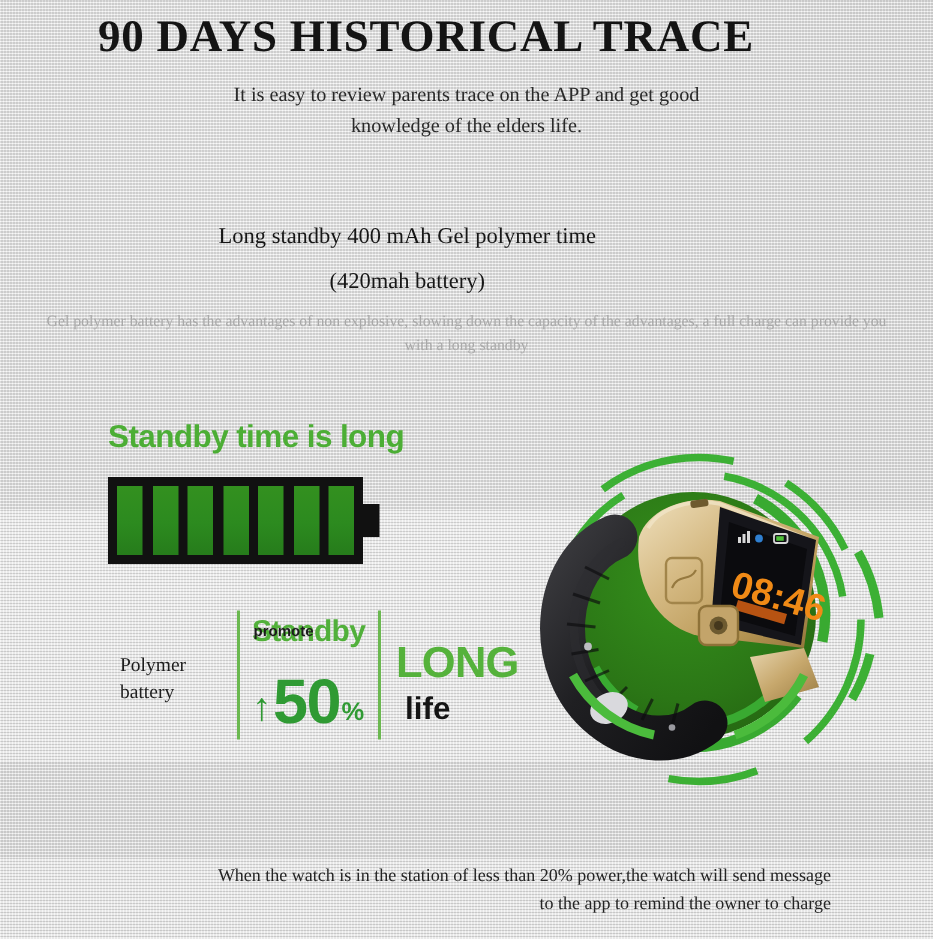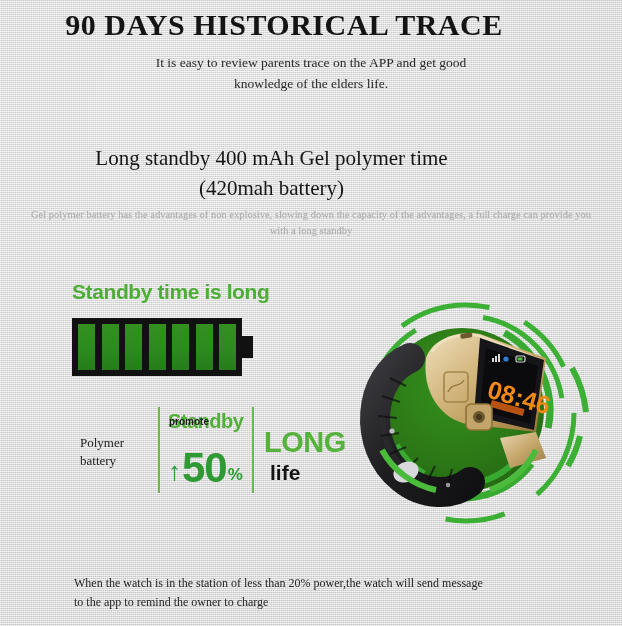--- a/index.html
+++ b/index.html
@@ -53,21 +53,21 @@
   }
 
   
   .claim-title {
     position: absolute;
     top: 143px;
     left: 0;
     width: 543px;
     text-align: center;
     font-family: "Liberation Serif", serif;
-    font-size: 21px;
+    font-size: 15px;
     line-height: 30px;
     color: #161616;
   }
   .claim-desc {
     position: absolute;
     top: 207px;
     left: 30px;
     width: 562px;
     text-align: center;
     font-family: "Liberation Serif", serif;
@@ -243,21 +243,21 @@
     font-family: "Liberation Serif", serif;
     font-size: 20px;
     color: #141414;
     white-space: nowrap;
   }
   .alarm-desc {
     position: absolute;
     top: 574px;
     left: 74px;
     width: 480px;
-    text-align: left;
+    text-align: right;
     font-family: "Liberation Serif", serif;
     font-size: 12px;
     line-height: 19px;
     color: #242424;
   }
 </style>
 </head>
 <body>
 
 <div id="page">

